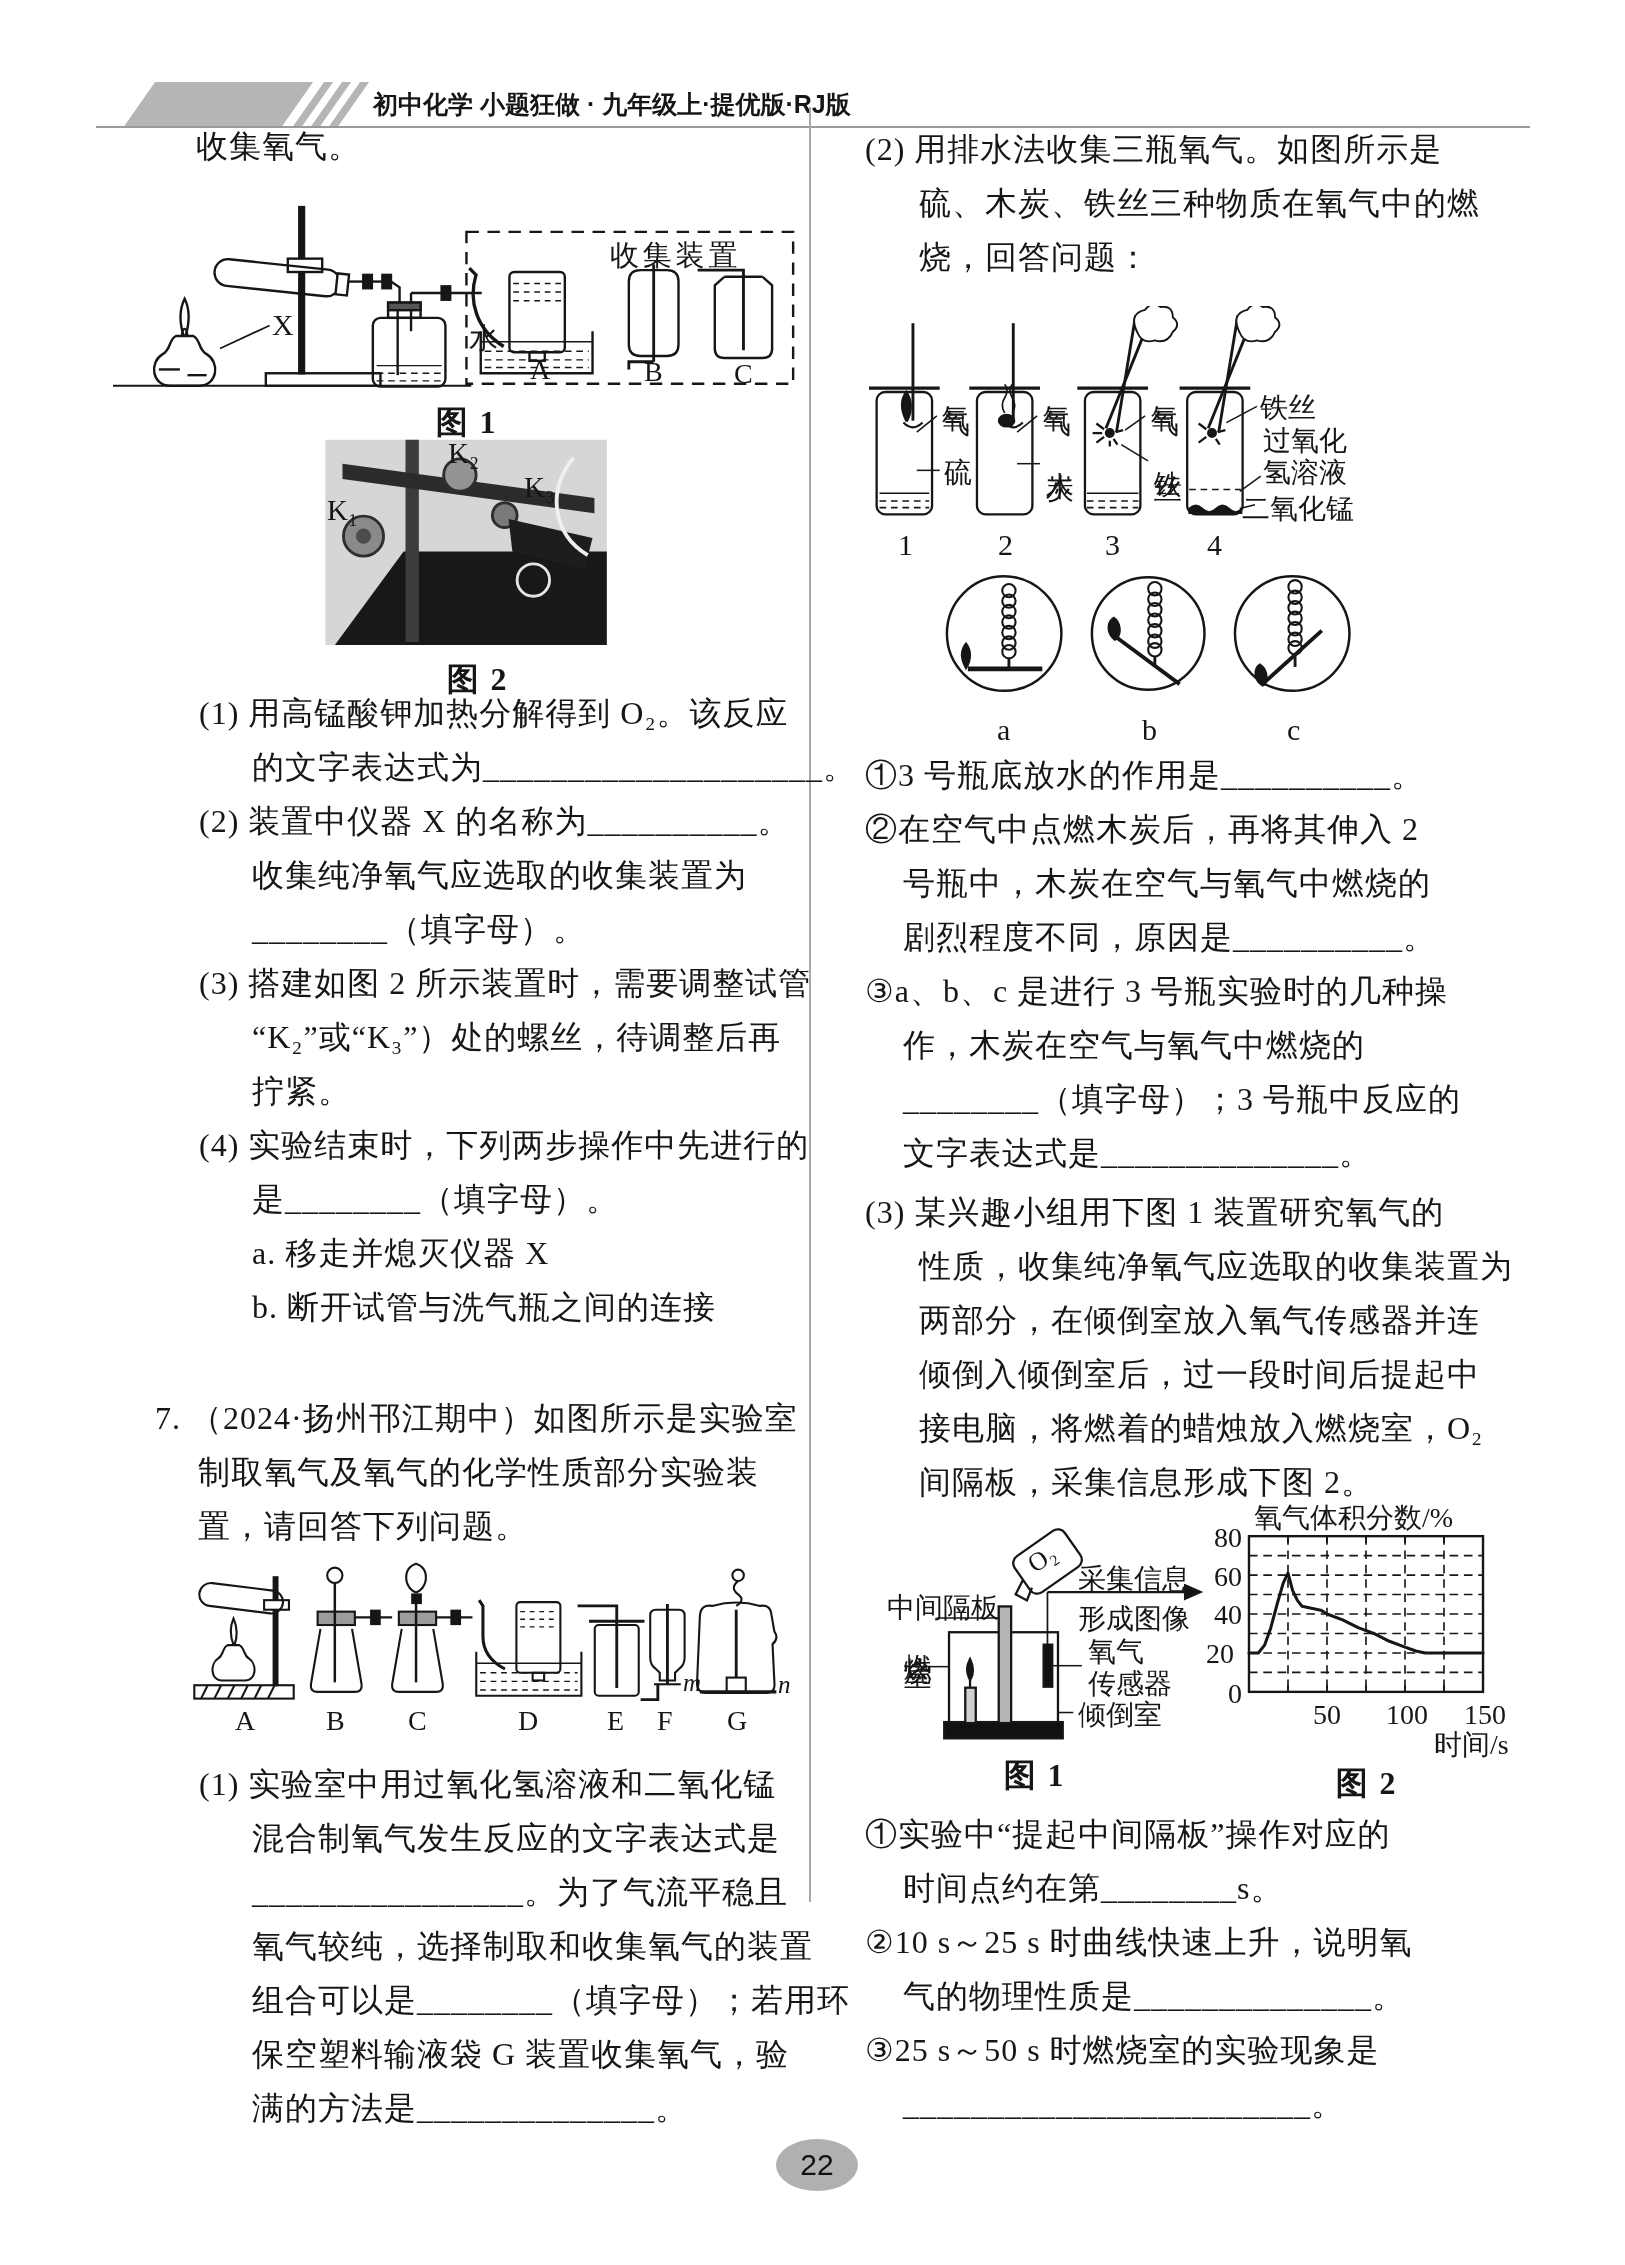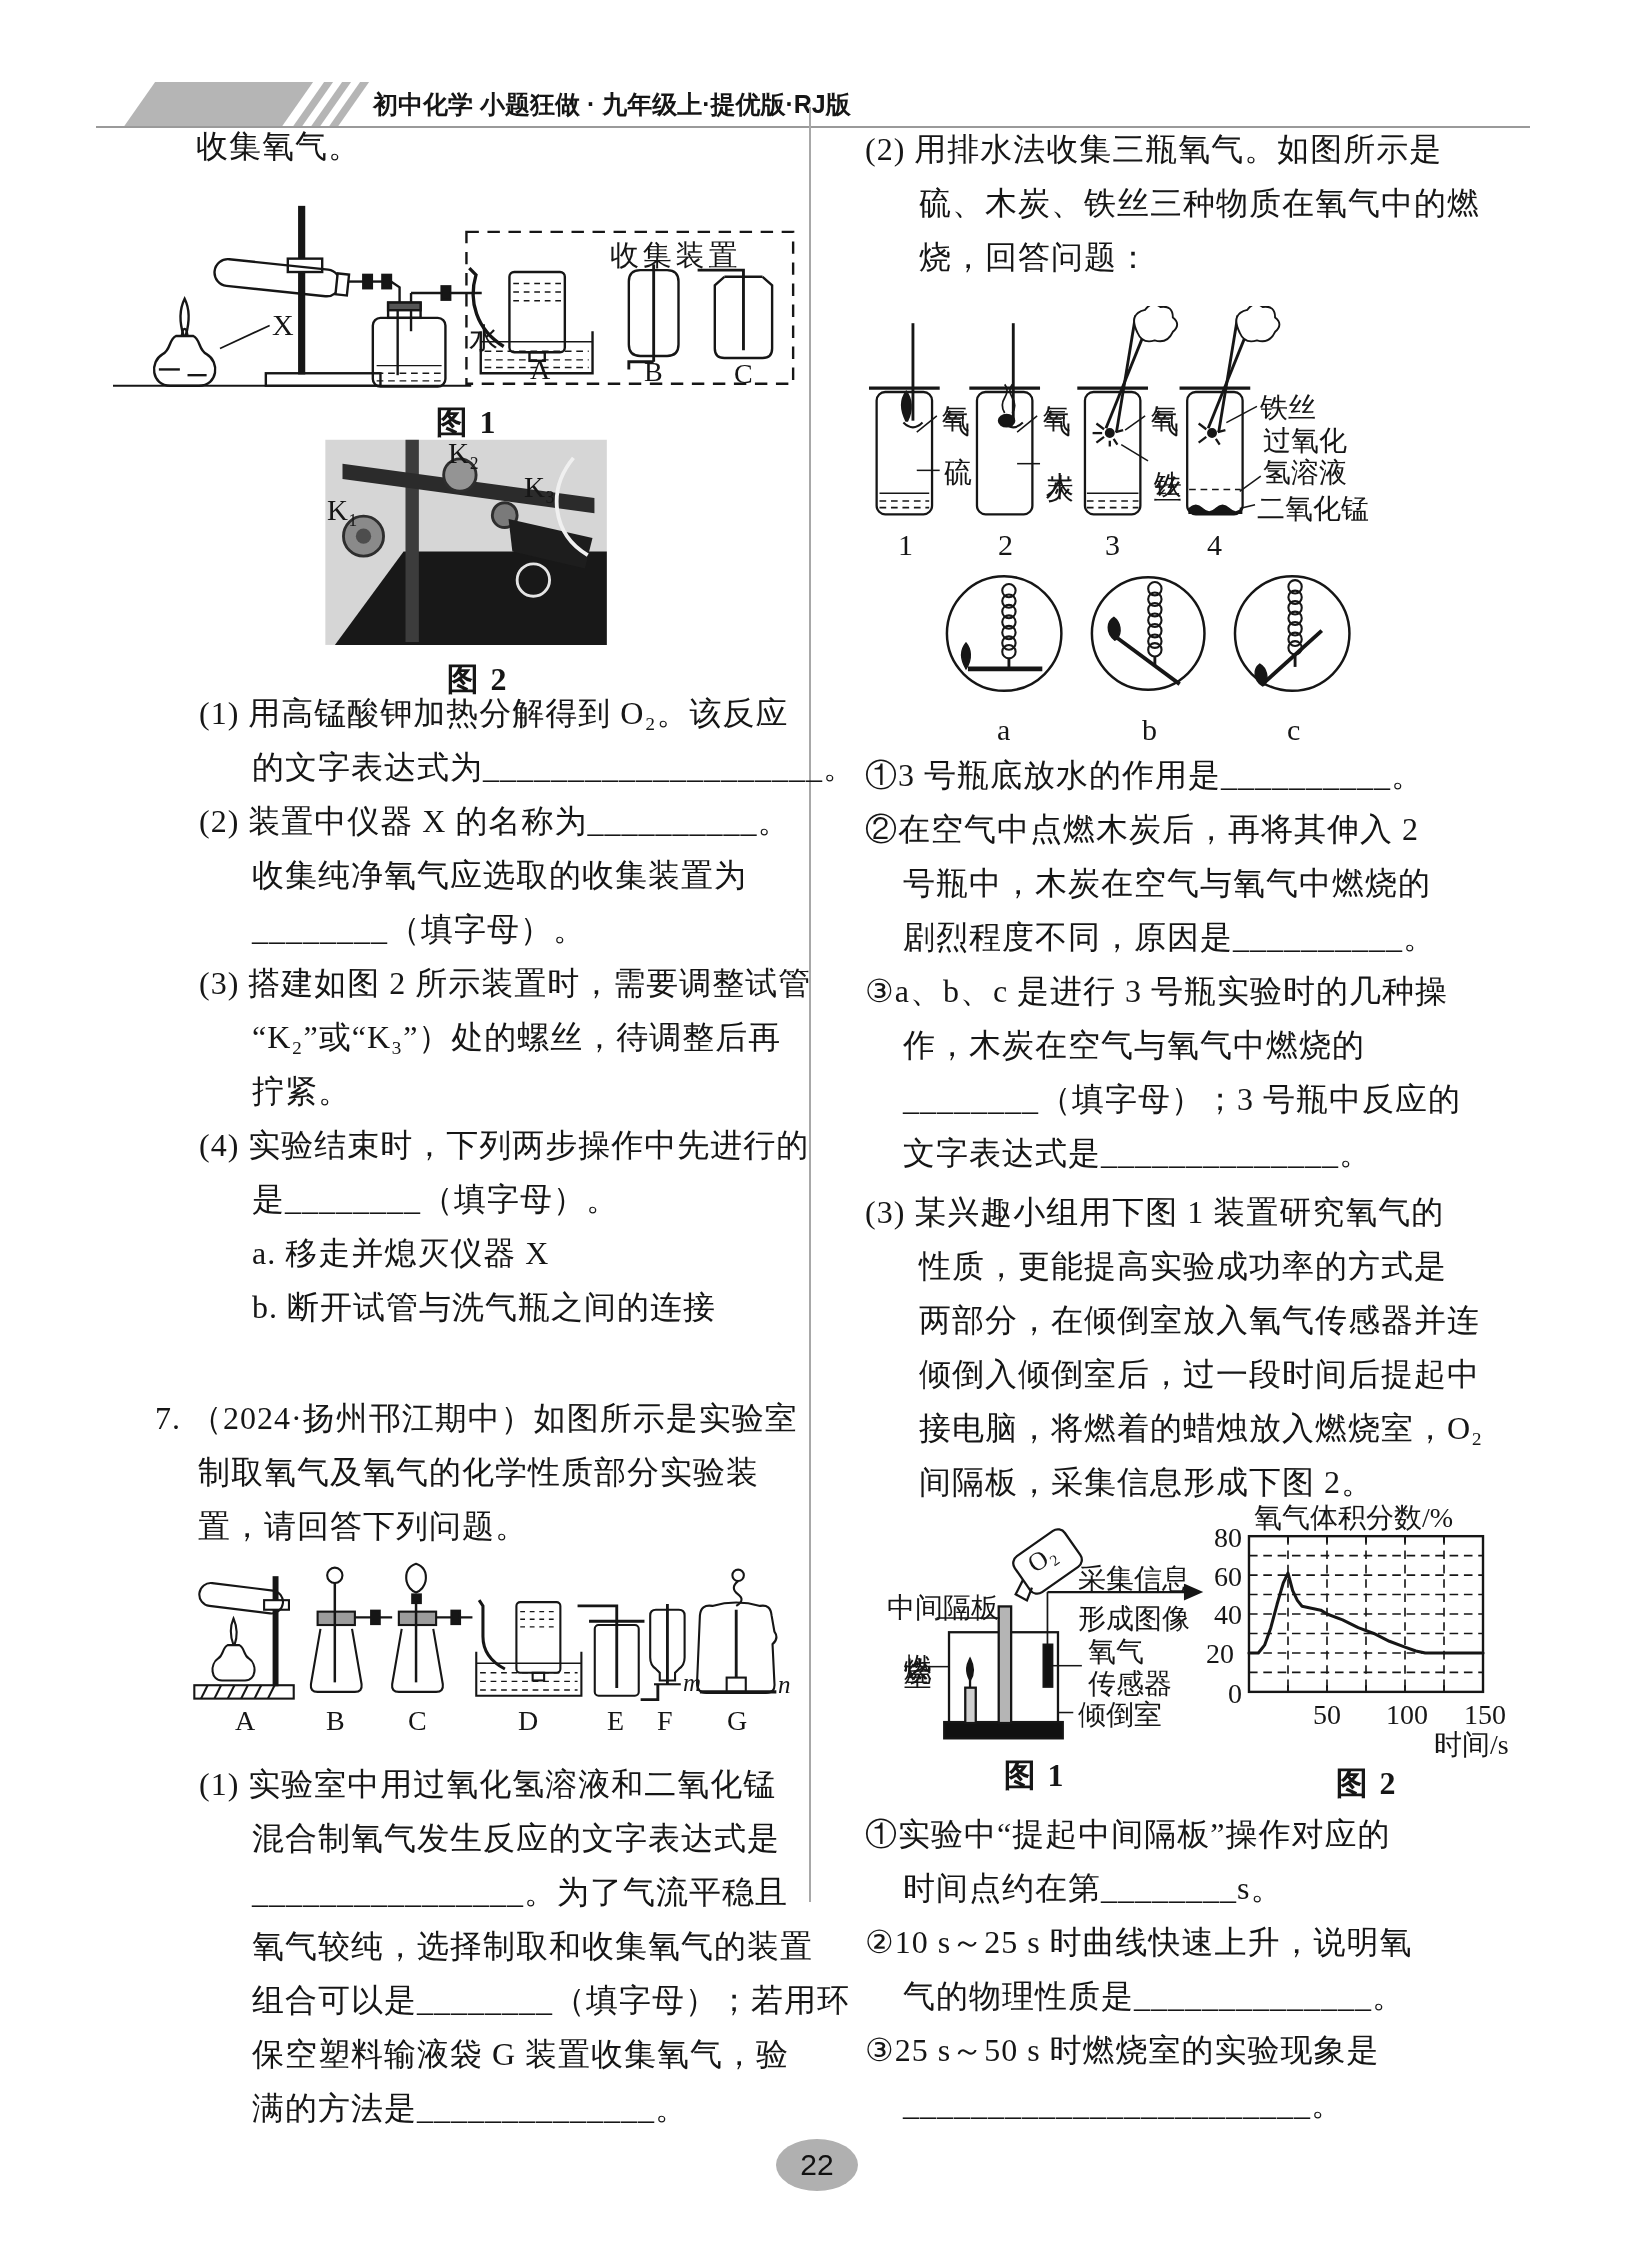--- a/index.html
+++ b/index.html
@@ -341,21 +341,21 @@
     </svg>
     <span class="flabel vtext" style="left:94px;top:78px;">氧气</span>
     <span class="flabel" style="left:98px;top:151px;">硫</span>
     <span class="flabel vtext" style="left:195px;top:78px;">氧气</span>
     <span class="flabel vtext" style="left:198px;top:143px;">木炭</span>
     <span class="flabel vtext" style="left:303px;top:78px;">氧气</span>
     <span class="flabel vtext" style="left:306px;top:143px;">铁丝</span>
     <span class="flabel" style="left:414px;top:86px;">铁丝</span>
     <span class="flabel" style="left:417px;top:119px;">过氧化</span>
     <span class="flabel" style="left:417px;top:151px;">氢溶液</span>
-    <span class="flabel" style="left:411px;top:187px;text-align:center;">二氧化锰</span>
+    <span class="flabel" style="left:396px;top:187px;text-align:center;">二氧化锰</span>
     <span class="flabel" style="left:52px;top:222px;font-size:30px;">1</span>
     <span class="flabel" style="left:152px;top:222px;font-size:30px;">2</span>
     <span class="flabel" style="left:259px;top:222px;font-size:30px;">3</span>
     <span class="flabel" style="left:361px;top:222px;font-size:30px;">4</span>
   </div>
 
   <div class="figbox" style="left:908px;top:562px;width:488px;height:186px;">
     <svg width="488" height="186" viewBox="0 0 510 195" fill="none" stroke="#161616" stroke-width="2.6">
       <circle cx="100" cy="75" r="60"></circle>
       <circle cx="251" cy="75" r="59"></circle>
@@ -417,21 +417,21 @@
     <div class="qitem">
         <div class="tline">③a、b、c 是进行 3 号瓶实验时的几种操</div>
         <div class="tline">作，木炭在空气与氧气中燃烧的</div>
         <div class="tline">________（填字母）；3 号瓶中反应的</div>
         <div class="tline">文字表达式是______________。</div>
       </div>
   </div>
 
   <div class="tblock qitem" style="left:865px;top:1185px;width:645px;--ind:54px;">
       <div class="tline">(3) 某兴趣小组用下图 1 装置研究氧气的</div>
-      <div class="tline">性质，更能提高实验成功率的方式是</div>
+      <div class="tline">性质，收集纯净氧气应选取的收集装置为</div>
       <div class="tline">两部分，在倾倒室放入氧气传感器并连</div>
       <div class="tline">倾倒入倾倒室后，过一段时间后提起中</div>
       <div class="tline">接电脑，将燃着的蜡烛放入燃烧室，O₂</div>
       <div class="tline">间隔板，采集信息形成下图 2。</div>
     </div>
 
   <div class="figbox" style="left:841px;top:1525px;width:368px;height:268px;">
     <svg width="368" height="268" viewBox="0 0 385 280" fill="none" stroke="#161616" stroke-width="2.4">
       <rect x="113" y="112" width="114" height="101"></rect>
       <rect x="108" y="206" width="124" height="17" fill="#111"></rect>

